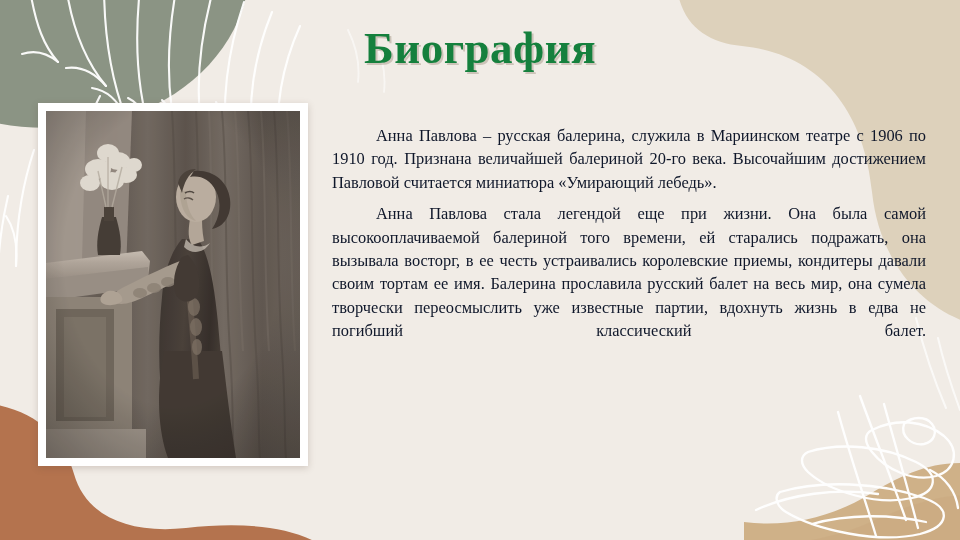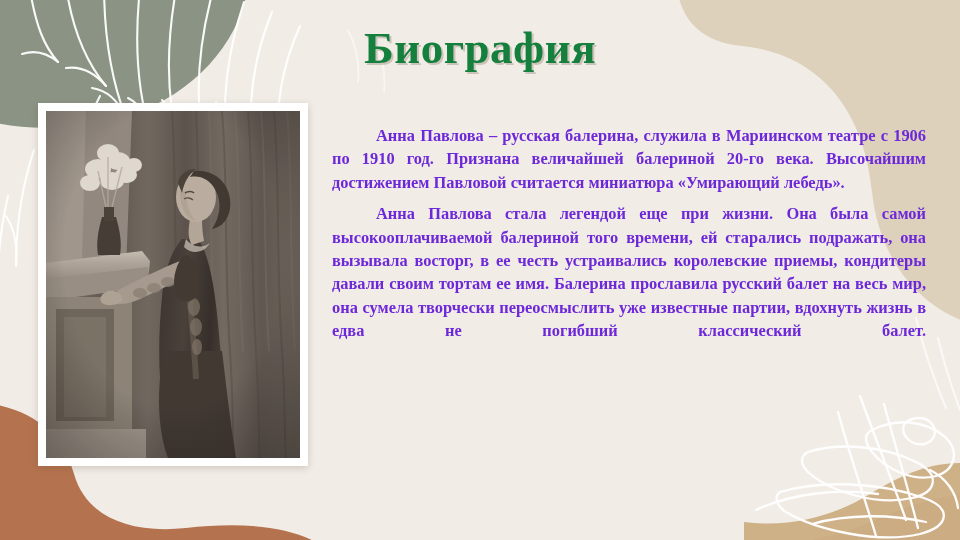--- a/index.html
+++ b/index.html
@@ -67,25 +67,24 @@
   .photo-svg { display: block; width: 100%; height: 100%; }
 
   
   #body-text {
     position: absolute;
     left: 332px;
     top: 124px;
     width: 594px;
     font-size: 16.4px;
     line-height: 23.4px;
-    color: #6d28d9;
+    color: #0f172a;
     text-align: justify;
     text-justify: inter-word;
     hyphens: none;
-    font-weight: bold;
   }
   #body-text p {
     margin: 0;
     text-indent: 44px;
   }
   #body-text p + p { margin-top: 8px; }
   #body-text p:last-child { text-align: justify; }
   
   #body-text p:last-child::after {
     content: "";

